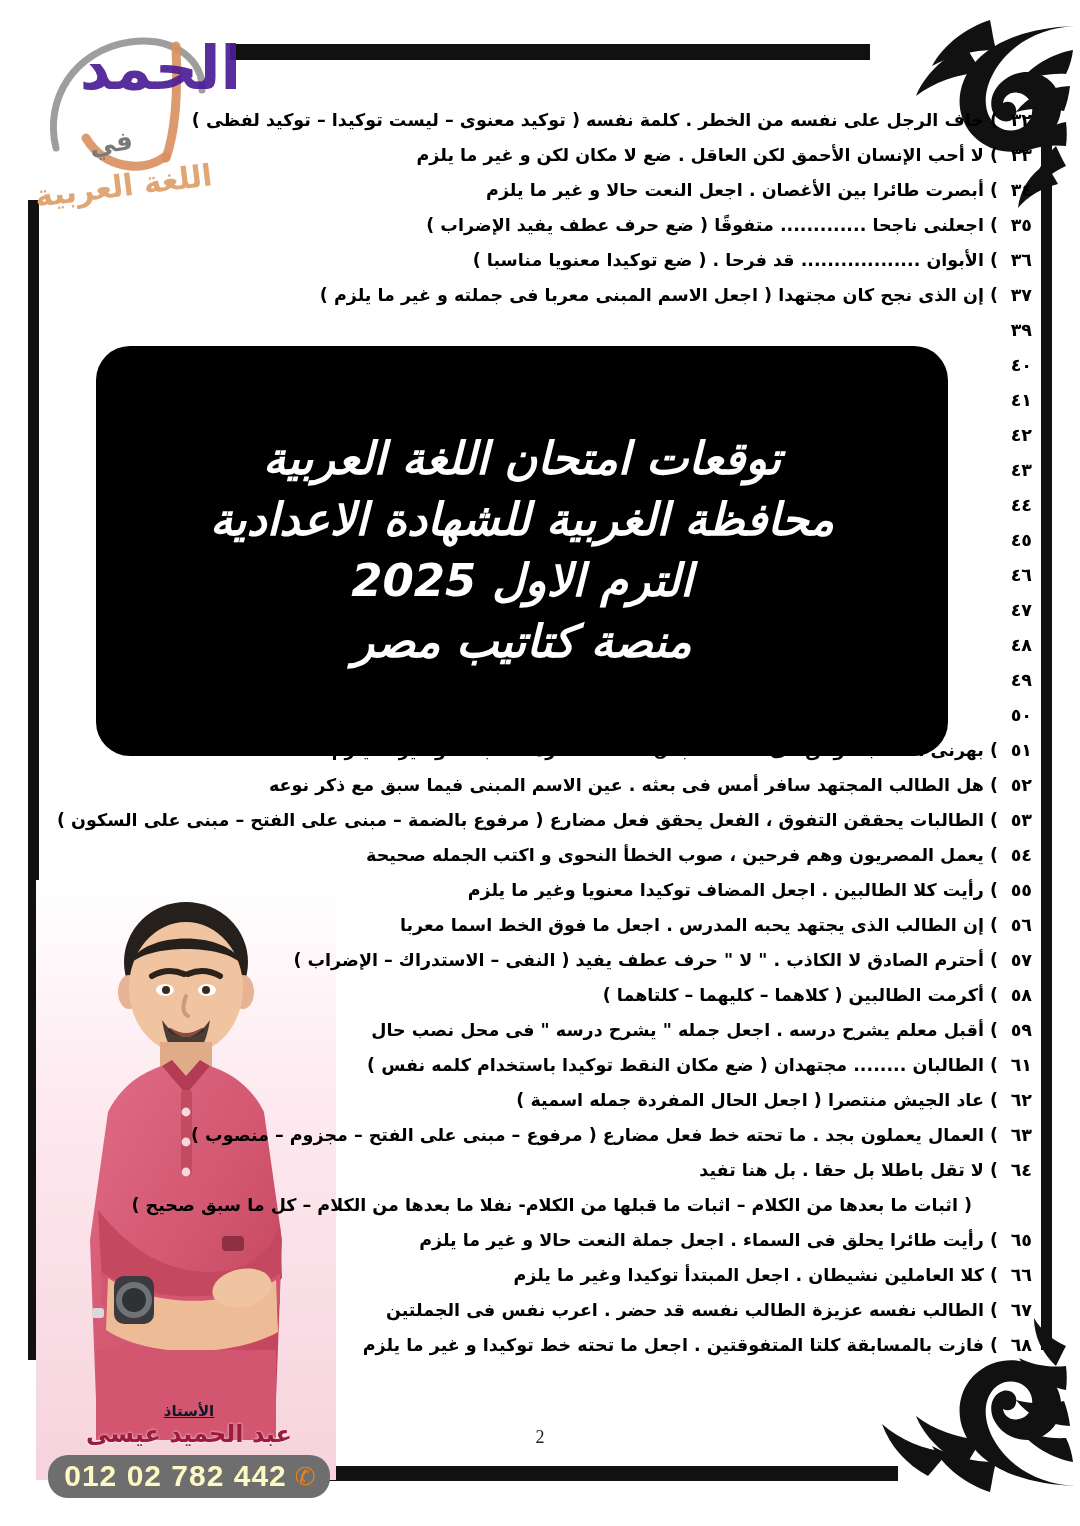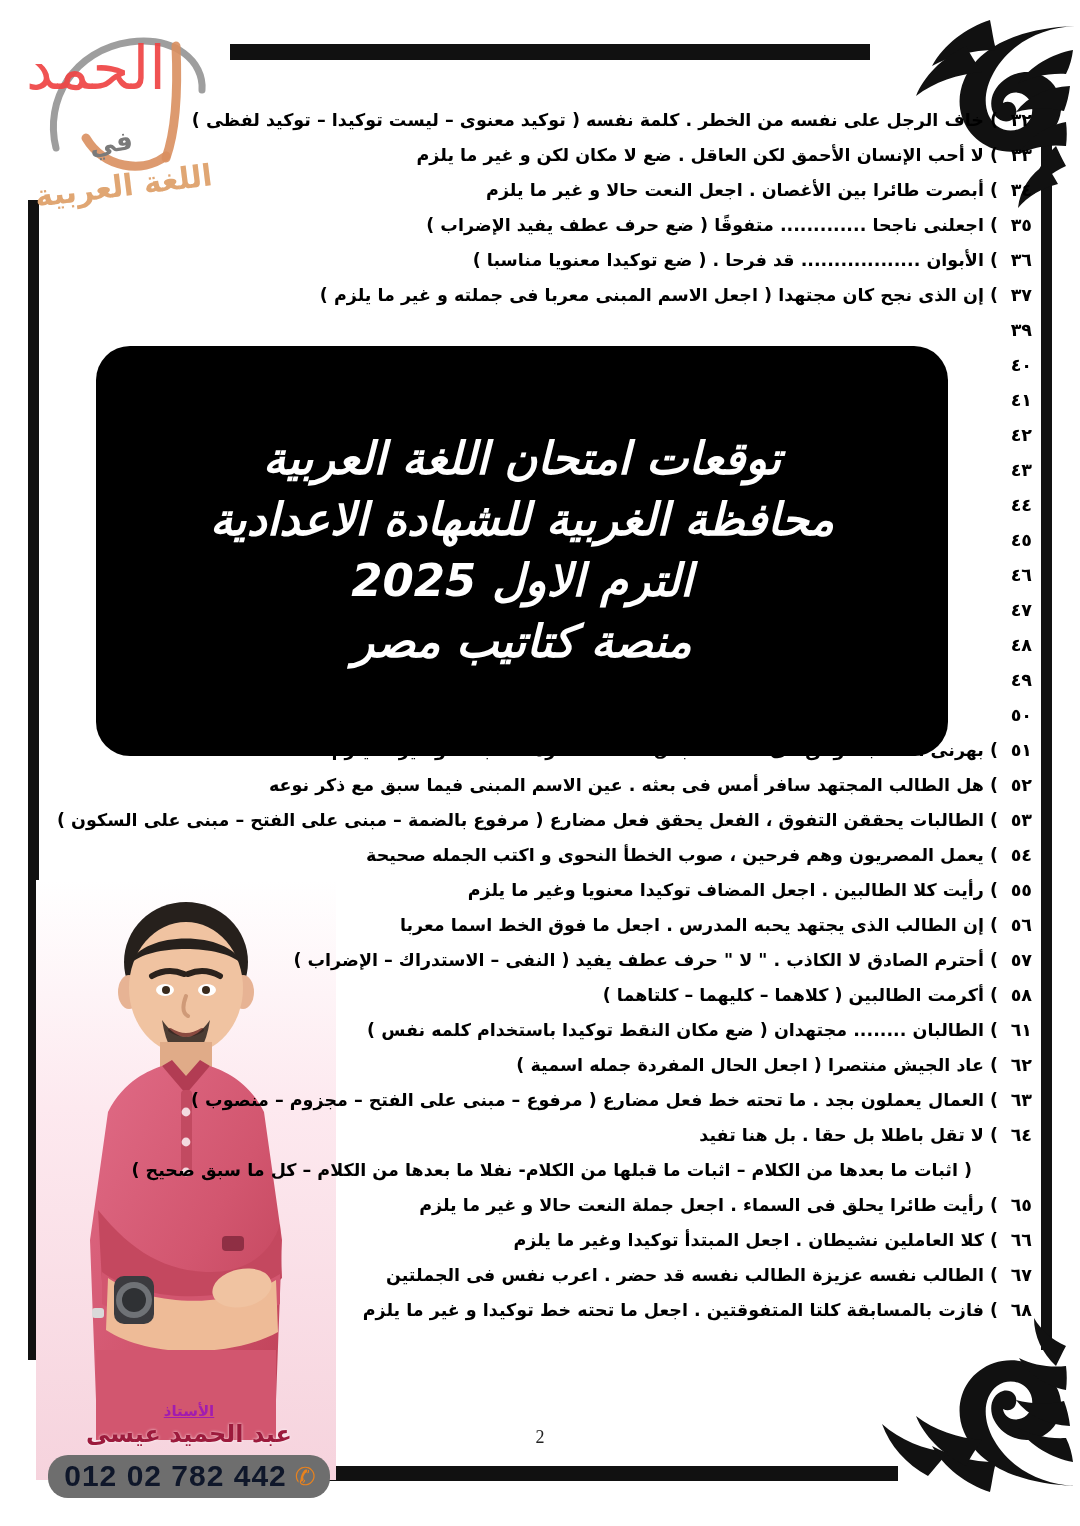--- a/index.html
+++ b/index.html
@@ -72,25 +72,25 @@
     left: 26px;
     top: 18px;
     width: 215px;
     height: 215px;
   }
   #logo svg { width: 100%; height: 100%; display: block; }
   .logo-main {
     position: absolute;
     left: 0; top: 20px;
     width: 215px;
-    text-align: left;
+    text-align: right;
     font-family: "DejaVu Sans", sans-serif;
     font-size: 60px;
-    font-weight: normal;
-    color: #ef4444;
+    font-weight: bold;
+    color: #4c1d95;
     letter-spacing: -2px;
     line-height: 1;
     opacity: .92;
   }
   .logo-sub1 {
     position: absolute;
     left: 10px; top: 110px;
     width: 150px;
     text-align: center;
     font-size: 26px;
@@ -190,21 +190,21 @@
     position: absolute;
     left: 24px;
     bottom: 28px;
     width: 330px;
     z-index: 30;
     text-align: center;
   }
   .ft-prefix {
     font-size: 15px;
     font-weight: bold;
-    color: #a21caf;
+    color: #0f172a;
     text-decoration: underline;
     margin-bottom: 2px;
     direction: rtl;
   }
   .ft-name {
     font-size: 24px;
     font-weight: bold;
     color: #9c1a3c;
     direction: rtl;
     line-height: 1.05;
@@ -216,21 +216,21 @@
   .ft-phone-pill {
     display: inline-flex;
     align-items: center;
     gap: 8px;
     background: #6e6e6e;
     border-radius: 20px;
     padding: 4px 14px 5px 16px;
     direction: ltr;
   }
   .ft-phone-num {
-    color: #0f172a;
+    color: #fef9c3;
     font-size: 30px;
     font-weight: bold;
     font-family: "Liberation Sans", sans-serif;
     letter-spacing: 1px;
   }
   .ft-phone-icon {
     color: #e8821e;
     font-size: 25px;
     line-height: 1;
   }
@@ -394,20 +394,21 @@
       <div class="q-line numonly"><span class="q-num">٤٩</span></div>
       <div class="q-line numonly"><span class="q-num">٥٠</span></div>
       <div class="q-line"><span class="q-num">٥١</span><span>) </span><span class="q-body">بهرنى الطالب الواثق فى نفسه . اجعل النعت المفرد نعتا جمله و غير ما يلزم</span></div>
       <div class="q-line"><span class="q-num">٥٢</span><span>) </span><span class="q-body">هل الطالب المجتهد  سافر أمس فى بعثه . عين الاسم المبنى  فيما سبق مع ذكر نوعه</span></div>
       <div class="q-line"><span class="q-num">٥٣</span><span>) </span><span class="q-body">الطالبات يحققن التفوق ، الفعل يحقق فعل مضارع    ( مرفوع بالضمة – مبنى على الفتح – مبنى على السكون )</span></div>
       <div class="q-line"><span class="q-num">٥٤</span><span>) </span><span class="q-body">يعمل المصريون وهم فرحين ، صوب الخطأ النحوى و اكتب الجمله صحيحة</span></div>
       <div class="q-line"><span class="q-num">٥٥</span><span>) </span><span class="q-body">رأيت كلا الطالبين . اجعل المضاف توكيدا معنويا وغير ما يلزم</span></div>
       <div class="q-line"><span class="q-num">٥٦</span><span>) </span><span class="q-body">إن الطالب الذى يجتهد يحبه المدرس . اجعل ما فوق الخط اسما معربا</span></div>
       <div class="q-line"><span class="q-num">٥٧</span><span>) </span><span class="q-body">أحترم الصادق لا الكاذب . " لا " حرف عطف يفيد ( النفى – الاستدراك – الإضراب )</span></div>
       <div class="q-line"><span class="q-num">٥٨</span><span>) </span><span class="q-body">أكرمت الطالبين ( كلاهما – كليهما – كلتاهما )</span></div>
+      <div class="q-line"><span class="q-num">٥٩</span><span>) </span><span class="q-body">أقبل معلم يشرح درسه . اجعل جمله " يشرح درسه "  فى محل نصب حال</span></div>
       <div class="q-line"><span class="q-num">٦١</span><span>) </span><span class="q-body">الطالبان ........ مجتهدان  ( ضع مكان النقط توكيدا باستخدام كلمه نفس )</span></div>
       <div class="q-line"><span class="q-num">٦٢</span><span>) </span><span class="q-body">عاد الجيش منتصرا ( اجعل الحال المفردة جمله اسمية )</span></div>
       <div class="q-line"><span class="q-num">٦٣</span><span>) </span><span class="q-body">العمال يعملون بجد . ما تحته خط فعل مضارع ( مرفوع – مبنى على الفتح – مجزوم – منصوب )</span></div>
       <div class="q-line"><span class="q-num">٦٤</span><span>) </span><span class="q-body">لا تقل باطلا بل حقا . بل هنا تفيد</span></div>
       <div class="q-line indent-sub"><span class="q-body">( اثبات ما بعدها من الكلام – اثبات ما قبلها من الكلام- نفلا ما بعدها من الكلام – كل ما سبق صحيح )</span></div>
       <div class="q-line"><span class="q-num">٦٥</span><span>) </span><span class="q-body">رأيت طائرا يحلق فى السماء .  اجعل جملة النعت حالا و غير ما يلزم</span></div>
       <div class="q-line"><span class="q-num">٦٦</span><span>) </span><span class="q-body">كلا العاملين نشيطان . اجعل المبتدأ توكيدا وغير ما يلزم</span></div>
       <div class="q-line"><span class="q-num">٦٧</span><span>) </span><span class="q-body">الطالب نفسه عزيزة            الطالب نفسه قد حضر  . اعرب نفس فى الجملتين</span></div>
       <div class="q-line"><span class="q-num">٦٨</span><span>) </span><span class="q-body">فازت بالمسابقة كلتا المتفوقتين  . اجعل ما تحته خط توكيدا و غير ما يلزم</span></div>
     </div>

